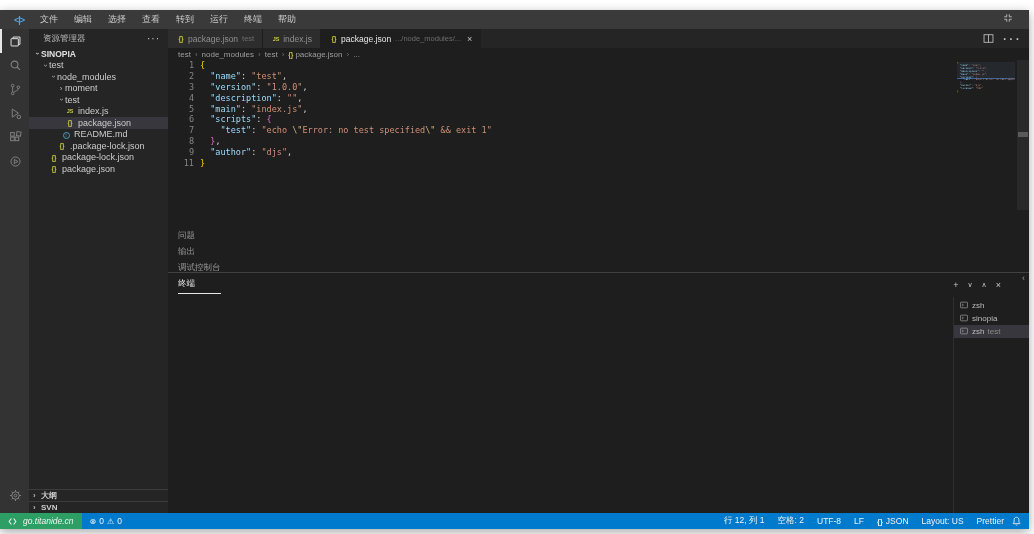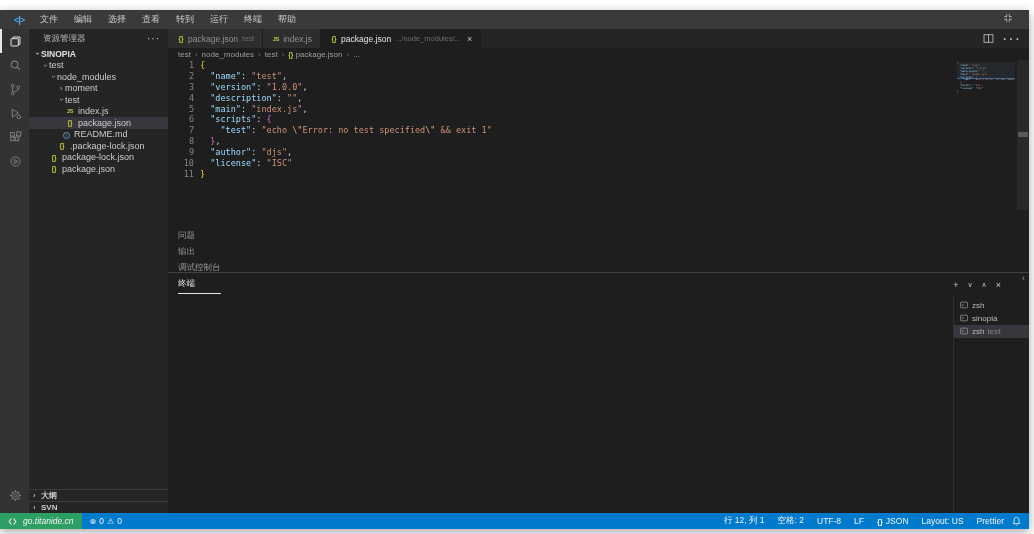--- a/index.html
+++ b/index.html
@@ -294,21 +294,20 @@
       <div id="code-rows">
           <div class="code-row"><span class="gutter">1</span><span class="code-text"><span class="tok-b1">{</span></span></div>
           <div class="code-row"><span class="gutter">2</span><span class="code-text"><span class="tok-pun">  </span><span class="tok-key">"name"</span><span class="tok-pun">: </span><span class="tok-str">"test"</span><span class="tok-pun">,</span></span></div>
           <div class="code-row"><span class="gutter">3</span><span class="code-text"><span class="tok-pun">  </span><span class="tok-key">"version"</span><span class="tok-pun">: </span><span class="tok-str">"1.0.0"</span><span class="tok-pun">,</span></span></div>
           <div class="code-row"><span class="gutter">4</span><span class="code-text"><span class="tok-pun">  </span><span class="tok-key">"description"</span><span class="tok-pun">: </span><span class="tok-str">""</span><span class="tok-pun">,</span></span></div>
           <div class="code-row"><span class="gutter">5</span><span class="code-text"><span class="tok-pun">  </span><span class="tok-key">"main"</span><span class="tok-pun">: </span><span class="tok-str">"index.js"</span><span class="tok-pun">,</span></span></div>
           <div class="code-row"><span class="gutter">6</span><span class="code-text"><span class="tok-pun">  </span><span class="tok-key">"scripts"</span><span class="tok-pun">: </span><span class="tok-b2">{</span></span></div>
           <div class="code-row"><span class="gutter">7</span><span class="code-text"><span class="tok-pun">    </span><span class="tok-key">"test"</span><span class="tok-pun">: </span><span class="tok-str">"echo </span><span class="tok-esc">\"</span><span class="tok-str">Error: no test specified</span><span class="tok-esc">\"</span><span class="tok-str"> &amp;&amp; exit 1"</span></span></div>
           <div class="code-row"><span class="gutter">8</span><span class="code-text"><span class="tok-pun">  </span><span class="tok-b2">}</span><span class="tok-pun">,</span></span></div>
           <div class="code-row"><span class="gutter">9</span><span class="code-text"><span class="tok-pun">  </span><span class="tok-key">"author"</span><span class="tok-pun">: </span><span class="tok-str">"djs"</span><span class="tok-pun">,</span></span></div>
-          <div class="code-row"><span class="gutter">10</span><span class="code-text"><span class="tok-pun">  </span><span class="tok-key">"license"</span><span class="tok-pun">: </span><span class="tok-str">"ISC"</span></span></div>
           <div class="code-row"><span class="gutter">11</span><span class="code-text"><span class="tok-b1">}</span></span></div>
         </div>
       <div class="minimap" id="minimap"><div class="mm-slider"></div><div class="mm-line"><span class="tok-b1">{</span></div><div class="mm-line"><span class="tok-pun">  </span><span class="tok-key">"name"</span><span class="tok-pun">: </span><span class="tok-str">"test"</span><span class="tok-pun">,</span></div><div class="mm-line"><span class="tok-pun">  </span><span class="tok-key">"version"</span><span class="tok-pun">: </span><span class="tok-str">"1.0.0"</span><span class="tok-pun">,</span></div><div class="mm-line"><span class="tok-pun">  </span><span class="tok-key">"description"</span><span class="tok-pun">: </span><span class="tok-str">""</span><span class="tok-pun">,</span></div><div class="mm-line"><span class="tok-pun">  </span><span class="tok-key">"main"</span><span class="tok-pun">: </span><span class="tok-str">"index.js"</span><span class="tok-pun">,</span></div><div class="mm-line"><span class="tok-pun">  </span><span class="tok-key">"scripts"</span><span class="tok-pun">: </span><span class="tok-b2">{</span></div><div class="mm-line"><span class="tok-pun">    </span><span class="tok-key">"test"</span><span class="tok-pun">: </span><span class="tok-str">"echo </span><span class="tok-esc">\"</span><span class="tok-str">Error: no test specified</span></div><div class="mm-line"><span class="tok-pun">  </span><span class="tok-b2">}</span><span class="tok-pun">,</span></div><div class="mm-line"><span class="tok-pun">  </span><span class="tok-key">"author"</span><span class="tok-pun">: </span><span class="tok-str">"djs"</span><span class="tok-pun">,</span></div><div class="mm-line"><span class="tok-pun">  </span><span class="tok-key">"license"</span><span class="tok-pun">: </span><span class="tok-str">"ISC"</span></div><div class="mm-line"><span class="tok-b1">}</span></div><div class="mm-line"></div></div>
       <div class="scrollbar">
         <div class="track"></div>
           <div class="thumb"></div>
       </div>
     </div>
 
     <div class="panel">

